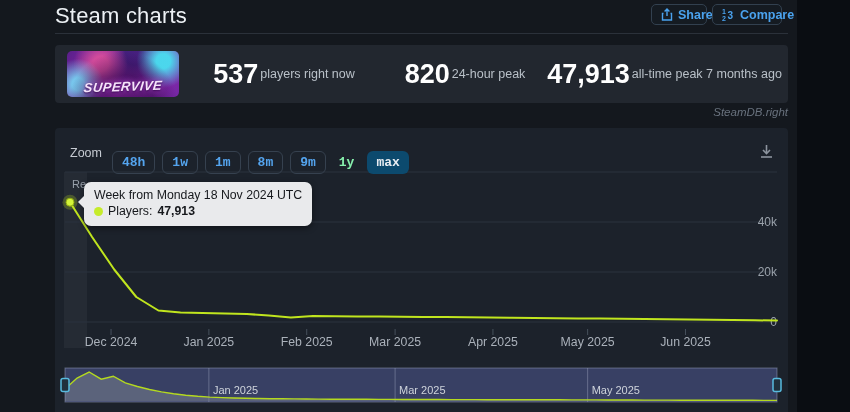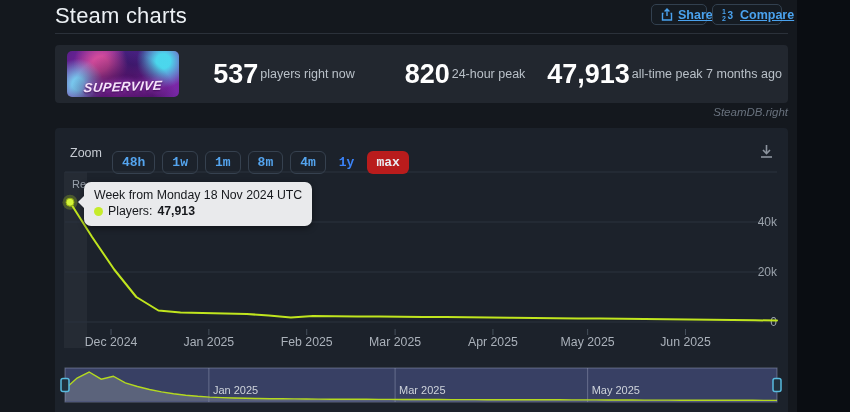--- a/index.html
+++ b/index.html
@@ -5,21 +5,21 @@
   html,body{margin:0;padding:0;background:#0a0d12;}
   .screen{position:relative;width:850px;height:412px;overflow:hidden;
     font-family:"Liberation Sans","DejaVu Sans",sans-serif;background:#0a0d12;}
   .page{position:absolute;left:0;top:0;width:797px;height:412px;background:#14181e;}
 
   
   .page-title{position:absolute;left:55px;top:3px;font-size:22px;font-weight:500;color:#ecf0f4;letter-spacing:.2px;}
   .hdr-divider{position:absolute;left:55px;top:33px;width:733px;height:1px;background:#2b313a;}
   .hdr-btn{position:absolute;top:4px;height:21px;display:flex;align-items:center;gap:5px;
     padding:0 9px;border:1px solid #32404f;border-radius:5px;background:#151b22;
-    color:#4aa2ee;font-size:12.5px;font-weight:700;cursor:pointer;box-sizing:border-box;text-decoration:underline;}
+    color:#4aa2ee;font-size:12.5px;font-weight:700;cursor:pointer;box-sizing:border-box;}
   .hdr-btn svg{display:block;}
   #share-btn{left:651px;width:56px;}
   #compare-btn{left:712px;width:70px;}
 
   
   .stats-panel{position:absolute;left:55px;top:45px;width:733px;height:58px;background:#22272f;border-radius:4px;display:flex;align-items:center;}
   .capsule{position:absolute;left:12px;top:6px;width:112px;height:46px;border-radius:5px;overflow:hidden;cursor:pointer;
     background:
       radial-gradient(circle at 86% 22%, rgba(72,224,240,.95) 0 7%, rgba(72,224,240,0) 26%),
       radial-gradient(circle at 10% 72%, rgba(120,215,245,.9) 0 6%, rgba(120,215,245,0) 24%),
@@ -37,22 +37,22 @@
   .stat3{flex:1;}
   .watermark{position:absolute;right:9px;top:106px;font-size:11.5px;font-style:italic;color:#69727e;}
 
   
   .chart-panel{position:absolute;left:55px;top:128px;width:733px;height:284px;background:#1c222b;border-radius:4px 4px 0 0;}
   .zoom-row{position:absolute;left:15px;top:13px;display:flex;align-items:center;height:23px;}
   .zoom-label{font-size:12.5px;color:#c6cbd2;margin-right:10px;}
   .range-btn{height:23px;box-sizing:border-box;padding:0 9px;margin-right:7px;border:1px solid #36414f;border-radius:6px;
     background:transparent;color:#54a4ee;font-size:13px;font-weight:700;line-height:21px;cursor:pointer;
     font-family:Liberation Mono, monospace;}
-  .range-btn.disabled{border:none;color:#3b82f6;cursor:default;padding:0 6px;margin-top:20px;}
-  .range-btn.selected{border:none;background:#b91c1c;color:#e9edf2;}
+  .range-btn.disabled{border:none;color:#86efac;cursor:default;padding:0 6px;margin-top:20px;}
+  .range-btn.selected{border:none;background:#0c4a6e;color:#e9edf2;}
   .dl-icon{position:absolute;left:702px;top:14px;width:19px;height:19px;cursor:pointer;}
 
   #chart-svg{position:absolute;left:0;top:0;}
 
   
   .clipped-label{position:absolute;left:17px;top:50px;font-size:11px;color:#98a0aa;z-index:1;}
   .tooltip{position:absolute;left:29px;top:54px;z-index:2;background:#e9eaec;border-radius:7px;
     padding:5px 10px 6px 10px;box-shadow:0 2px 6px rgba(0,0,0,.45);white-space:nowrap;}
   .tooltip:before{content:"";position:absolute;left:-6px;top:14px;border:6px solid transparent;border-right-color:#e9eaec;border-left:none;}
   .tt-line1{font-size:12.3px;color:#16181c;line-height:16px;}
@@ -158,21 +158,21 @@
             <path d="M10,273 L10.0,260.9 L22.1,250.0 L34.1,244.0 L46.2,251.2 L58.3,248.2 L70.3,254.8 L82.4,258.5 L94.5,261.5 L106.5,263.9 L118.6,265.7 L130.7,267.2 L142.7,268.3 L154.8,269.1 L166.9,269.6 L178.9,270.0 L191.0,270.3 L203.1,270.5 L215.2,270.7 L227.2,270.8 L239.3,270.9 L251.4,271.0 L263.4,271.1 L275.5,271.2 L287.6,271.2 L299.6,271.3 L311.7,271.3 L323.8,271.4 L335.8,271.4 L347.9,271.5 L360.0,271.5 L372.0,271.5 L384.1,271.5 L396.2,271.6 L408.2,271.6 L420.3,271.6 L432.4,271.7 L444.4,271.7 L456.5,271.7 L468.6,271.8 L480.6,271.8 L492.7,271.8 L504.8,271.8 L516.8,271.9 L528.9,271.9 L541.0,271.9 L553.1,272.0 L565.1,272.0 L577.2,272.0 L589.3,272.1 L601.3,272.1 L613.4,272.1 L625.5,272.2 L637.5,272.2 L649.6,272.2 L661.7,272.2 L673.7,272.3 L685.8,272.3 L697.9,272.3 L709.9,272.4 L722.0,272.4 L722,273 Z" fill="rgba(125,134,146,0.5)"></path>
             <polyline points="10.0,260.9 22.1,250.0 34.1,244.0 46.2,251.2 58.3,248.2 70.3,254.8 82.4,258.5 94.5,261.5 106.5,263.9 118.6,265.7 130.7,267.2 142.7,268.3 154.8,269.1 166.9,269.6 178.9,270.0 191.0,270.3 203.1,270.5 215.2,270.7 227.2,270.8 239.3,270.9 251.4,271.0 263.4,271.1 275.5,271.2 287.6,271.2 299.6,271.3 311.7,271.3 323.8,271.4 335.8,271.4 347.9,271.5 360.0,271.5 372.0,271.5 384.1,271.5 396.2,271.6 408.2,271.6 420.3,271.6 432.4,271.7 444.4,271.7 456.5,271.7 468.6,271.8 480.6,271.8 492.7,271.8 504.8,271.8 516.8,271.9 528.9,271.9 541.0,271.9 553.1,272.0 565.1,272.0 577.2,272.0 589.3,272.1 601.3,272.1 613.4,272.1 625.5,272.2 637.5,272.2 649.6,272.2 661.7,272.2 673.7,272.3 685.8,272.3 697.9,272.3 709.9,272.4 722.0,272.4" fill="none" stroke="#b4d91f" stroke-width="1.4"></polyline>
             <rect x="10" y="240" width="712" height="34" fill="none" stroke="rgba(165,175,205,0.45)" stroke-width="1"></rect>
             <rect x="6" y="250.5" width="8" height="13" rx="2" fill="#20303c" stroke="#57bade" stroke-width="1.5"></rect>
             <rect x="718" y="250.5" width="8" height="13" rx="2" fill="#20303c" stroke="#57bade" stroke-width="1.5"></rect>
           </g>
         </svg>
 
       <div class="zoom-row">
         <span class="zoom-label">Zoom</span>
-        <span id="range-buttons"><button class="range-btn">48h</button><button class="range-btn">1w</button><button class="range-btn">1m</button><button class="range-btn">8m</button><button class="range-btn">4m</button><button class="range-btn disabled">1y</button><button class="range-btn selected">max</button></span>
+        <span id="range-buttons"><button class="range-btn">48h</button><button class="range-btn">1w</button><button class="range-btn">1m</button><button class="range-btn">8m</button><button class="range-btn">9m</button><button class="range-btn disabled">1y</button><button class="range-btn selected">max</button></span>
       </div>
 
       <div class="dl-icon">
         <svg width="19" height="19" viewBox="0 0 19 19">
             <g stroke="#8c949e" stroke-width="1.6" fill="none">
               <path d="M9.5 3 v8"></path>
               <path d="M6 8 L9.5 11.5 L13 8"></path>
               <path d="M4 15 h11"></path>
             </g>
           </svg>

